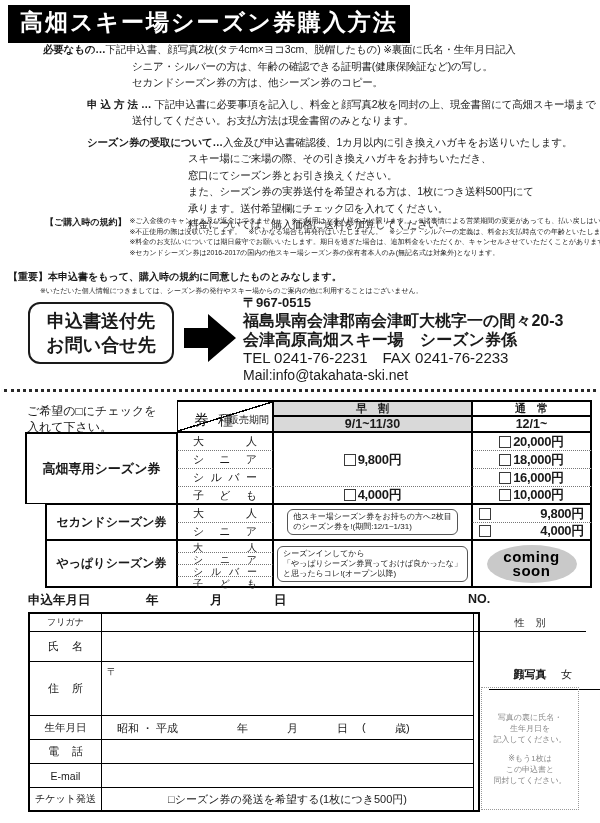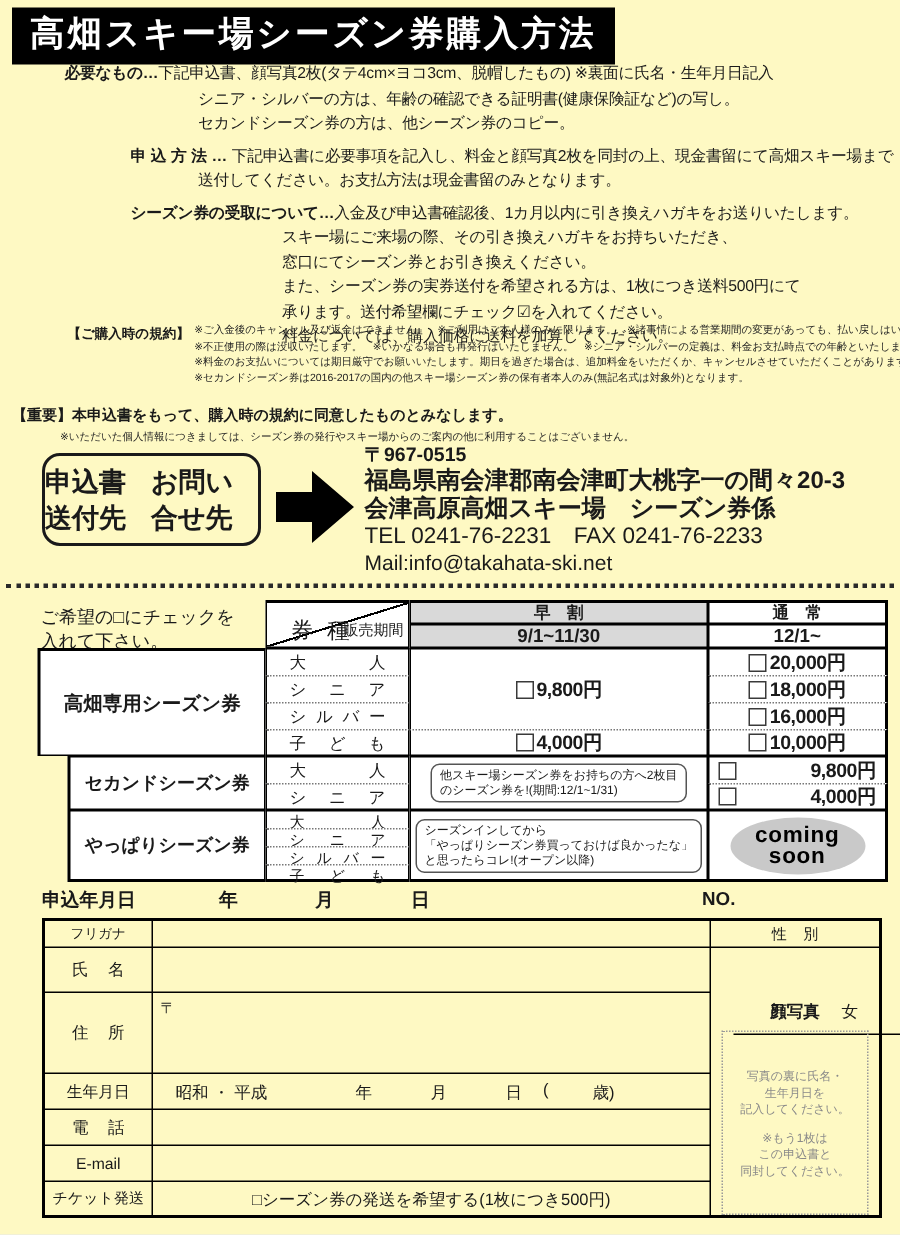--- a/index.html
+++ b/index.html
@@ -1,16 +1,16 @@
 <!DOCTYPE html>
 <html><head>
 <meta charset="utf-8">
 <style>
   html,body{margin:0;padding:0;background:#e8e8e8;}
-  .page{position:relative;width:600px;height:823px;background:#fef9c3;overflow:hidden;
+  .page{position:relative;width:600px;height:823px;background:#ffffff;overflow:hidden;
         font-family:"Liberation Sans","DejaVu Sans",sans-serif;color:#1a1a1a;}
 
   
   .title-box{position:absolute;top:5px;left:8px;background:#000;color:#fff;
              font-size:23px;font-weight:bold;letter-spacing:2px;padding:2px 12px 5px;}
 
   
   .instructions{position:absolute;top:41px;left:43px;width:552px;
                 font-size:10.5px;letter-spacing:-0.2px;line-height:16.5px;font-weight:500;}
   .iline{white-space:nowrap;}
@@ -24,21 +24,21 @@
   .rules-label{font-size:9px;font-weight:bold;white-space:nowrap;margin-right:3px;}
   .rules-lines{font-size:7px;line-height:10.5px;color:#222;}
   .rules-lines div{white-space:nowrap;}
   .important{position:absolute;top:270px;left:8px;width:590px;}
   .imp1{font-size:10px;font-weight:bold;}
   .imp2{font-size:7px;margin-left:32px;margin-top:2px;color:#222;}
 
   
   .contact{position:absolute;top:294px;left:28px;width:564px;height:92px;}
   .contact-box{position:absolute;left:0;top:8px;width:142px;height:58px;border:2.5px solid #1a1a1a;
-               border-radius:12px;display:flex;flex-direction:row;justify-content:center;
+               border-radius:12px;display:flex;flex-direction:column;justify-content:center;
                align-items:center;font-size:18px;font-weight:bold;line-height:24px;}
   .contact-arrow{position:absolute;left:156px;top:20px;}
   .contact-text{position:absolute;left:215px;top:0;white-space:nowrap;}
   .ct-postal{font-size:13px;font-weight:bold;}
   .ct-addr{font-size:16px;font-weight:bold;line-height:18.5px;}
   .ct-tel{font-size:15px;font-weight:500;line-height:18px;}
   .ct-mail{font-size:14px;font-weight:500;}
 
   .dotted-sep{position:absolute;top:389px;left:4px;width:592px;border-top:3px dotted #2a2a2a;}
 
@@ -72,21 +72,21 @@
          flex-direction:column;align-items:center;justify-content:center;
          font-size:15px;font-weight:800;line-height:14px;letter-spacing:0.5px;color:#000;}
 
   
   .date-row{position:absolute;left:28px;top:592px;width:560px;height:16px;
             font-size:12.5px;font-weight:bold;}
   .date-row span{position:absolute;top:0;}
   .dr-label{left:0;} .dr-y{left:118px;} .dr-m{left:182px;} .dr-d{left:246px;} .dr-no{left:440px;}
 
   
-  .aform{position:absolute;left:28px;top:612px;width:560px;height:200px;
+  .aform{position:absolute;left:28px;top:612px;width:452px;height:200px;
          border:2px solid #000;box-sizing:border-box;font-size:11px;}
   .fc{position:absolute;box-sizing:border-box;display:flex;align-items:center;justify-content:center;}
   .br{border-right:1px solid #000;} .bb{border-bottom:1px solid #000;}
   .flabel{font-weight:500;}
   .sp2{letter-spacing:13px;text-indent:13px;}
   .spg{letter-spacing:11px;text-indent:11px;font-size:10px;}
   .blank{justify-content:flex-start;}
   .addr-cell{align-items:flex-start;justify-content:flex-start;padding:3px 0 0 5px;font-size:10px;}
   .birth-cell{justify-content:flex-start;position:absolute;}
   .birth-cell span{position:absolute;top:5px;font-size:11px;}

